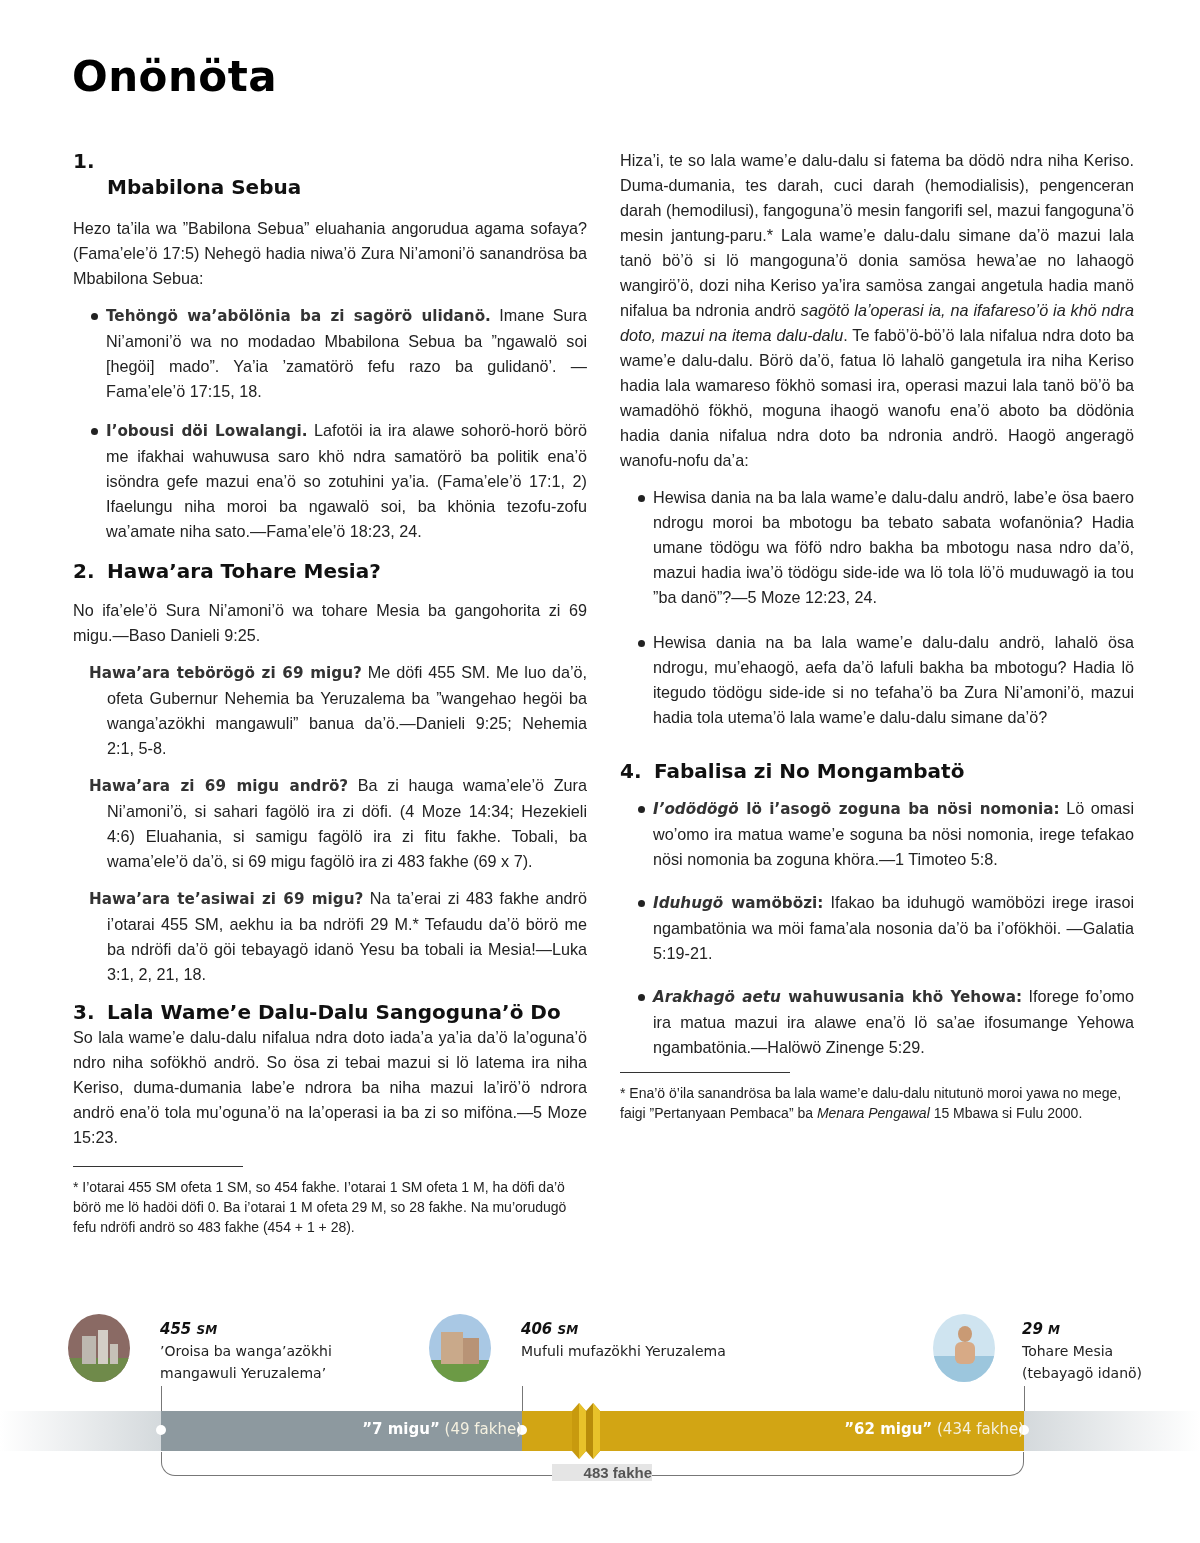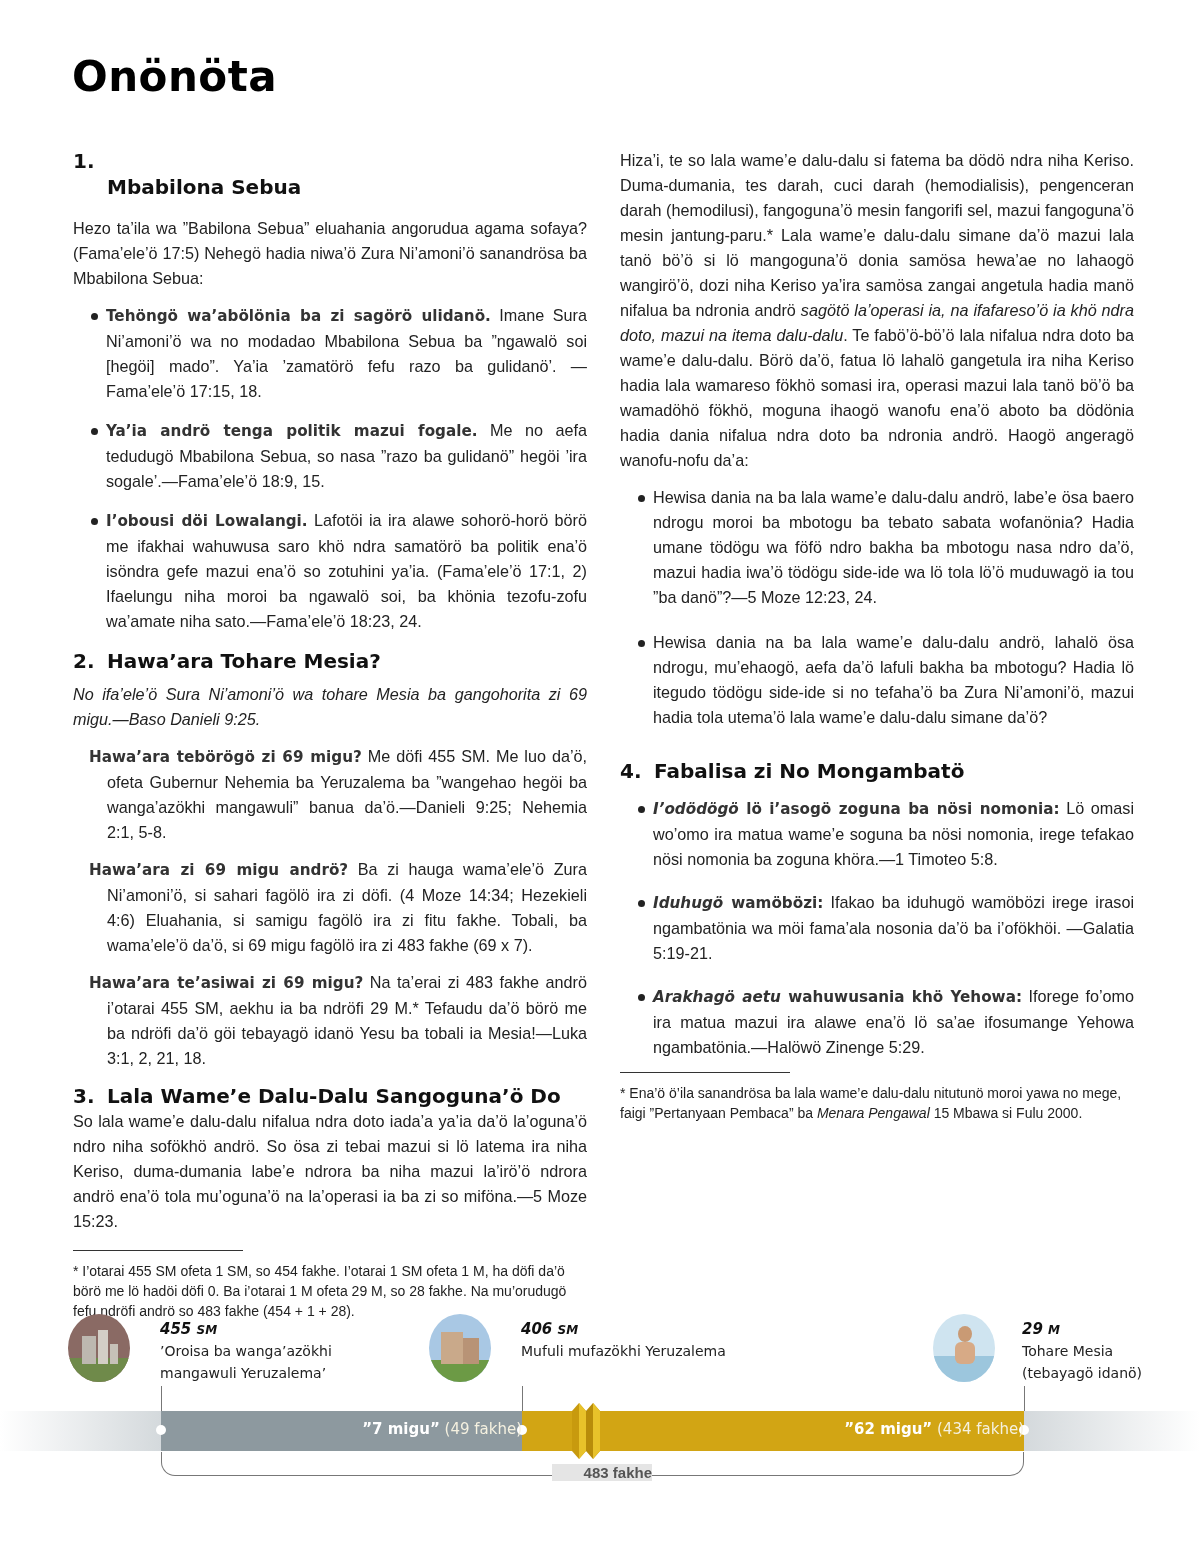--- a/index.html
+++ b/index.html
@@ -10,21 +10,21 @@
 
   .col { position: absolute; top: 148px; width: 514px; }
   .col.left { left: 73px; }
   .col.right { left: 620px; }
 
   .sec-head { font-family: "DejaVu Sans", sans-serif; font-weight: bold; font-size: 20px; line-height: 26px; color: #111; display: flex; }
   .sec-head .num { width: 34px; flex: none; }
   .sec-head .txt { flex: 1; }
 
   p.body { font-size: 16.2px; line-height: 25px; text-align: justify; color: #222; }
-  .mt6 { margin-top: 8px; font-style: italic; }
+  .mt6 { margin-top: 14px; }
   .mt16 { margin-top: 16px; }
 
   ul.bullets { list-style: none; margin-top: 12px; }
   ul.bullets li { position: relative; padding-left: 33px; font-size: 16.2px; line-height: 25px; text-align: justify; color: #222; margin-bottom: 14px; }
   ul.bullets li::before { content: ""; position: absolute; left: 18px; top: 10px; width: 7px; height: 7px; border-radius: 50%; background: #222; }
   b.lead { font-family: "DejaVu Sans", sans-serif; font-weight: bold; color: #333; font-size: 15.2px; }
   i.lead { font-style: italic; }
 
   .qa { margin-top: 12px; padding-left: 16px; }
   .qa p { font-size: 16.2px; line-height: 25px; text-align: justify; color: #222; padding-left: 18px; text-indent: -18px; margin-bottom: 12px; }
@@ -66,21 +66,20 @@
     <div class="sec-head">
       <span class="num">1.</span>
       <span class="txt">
         <br>
         <span>Mbabilona Sebua</span>
       </span>
     </div>
     <p class="body mt16">Hezo ta’ila wa ”Babilona Sebua” eluahania angorudua agama sofaya? (Fama’ele’ö 17:5) Nehegö hadia niwa’ö Zura Ni’amoni’ö sanandrösa ba Mbabilona Sebua:</p>
     <ul class="bullets">
       <li><b class="lead">Tehöngö wa’abölönia ba zi sagörö ulidanö.</b><span> Imane Sura Ni’amoni’ö wa no modadao Mbabilona Sebua ba ”ngawalö soi [hegöi] mado”. Ya’ia ’zamatörö fefu razo ba gulidanö’. —Fama’ele’ö 17:15, 18.</span></li>
-      <li><b class="lead">Ya’ia andrö tenga politik mazui fogale.</b><span> Me no aefa tedudugö Mbabilona Sebua, so nasa ”razo ba gulidanö” hegöi ’ira sogale’.—Fama’ele’ö 18:9, 15.</span></li>
       <li><b class="lead">I’obousi döi Lowalangi.</b><span> Lafotöi ia ira alawe sohorö-horö börö me ifakhai wahuwusa saro khö ndra samatörö ba politik ena’ö isöndra gefe mazui ena’ö so zotuhini ya’ia. (Fama’ele’ö 17:1, 2) Ifaelungu niha moroi ba ngawalö soi, ba khönia tezofu-zofu wa’amate niha sato.—Fama’ele’ö 18:23, 24.</span></li>
     </ul>
   </section>
 
   <section style="margin-top:2px;">
     <div class="sec-head">
       <span class="num">2.</span>
       <span class="txt">Hawa’ara Tohare Mesia?</span>
     </div>
     <p class="body mt6">No ifa’ele’ö Sura Ni’amoni’ö wa tohare Mesia ba gangohorita zi 69 migu.—Baso Danieli 9:25.</p>

